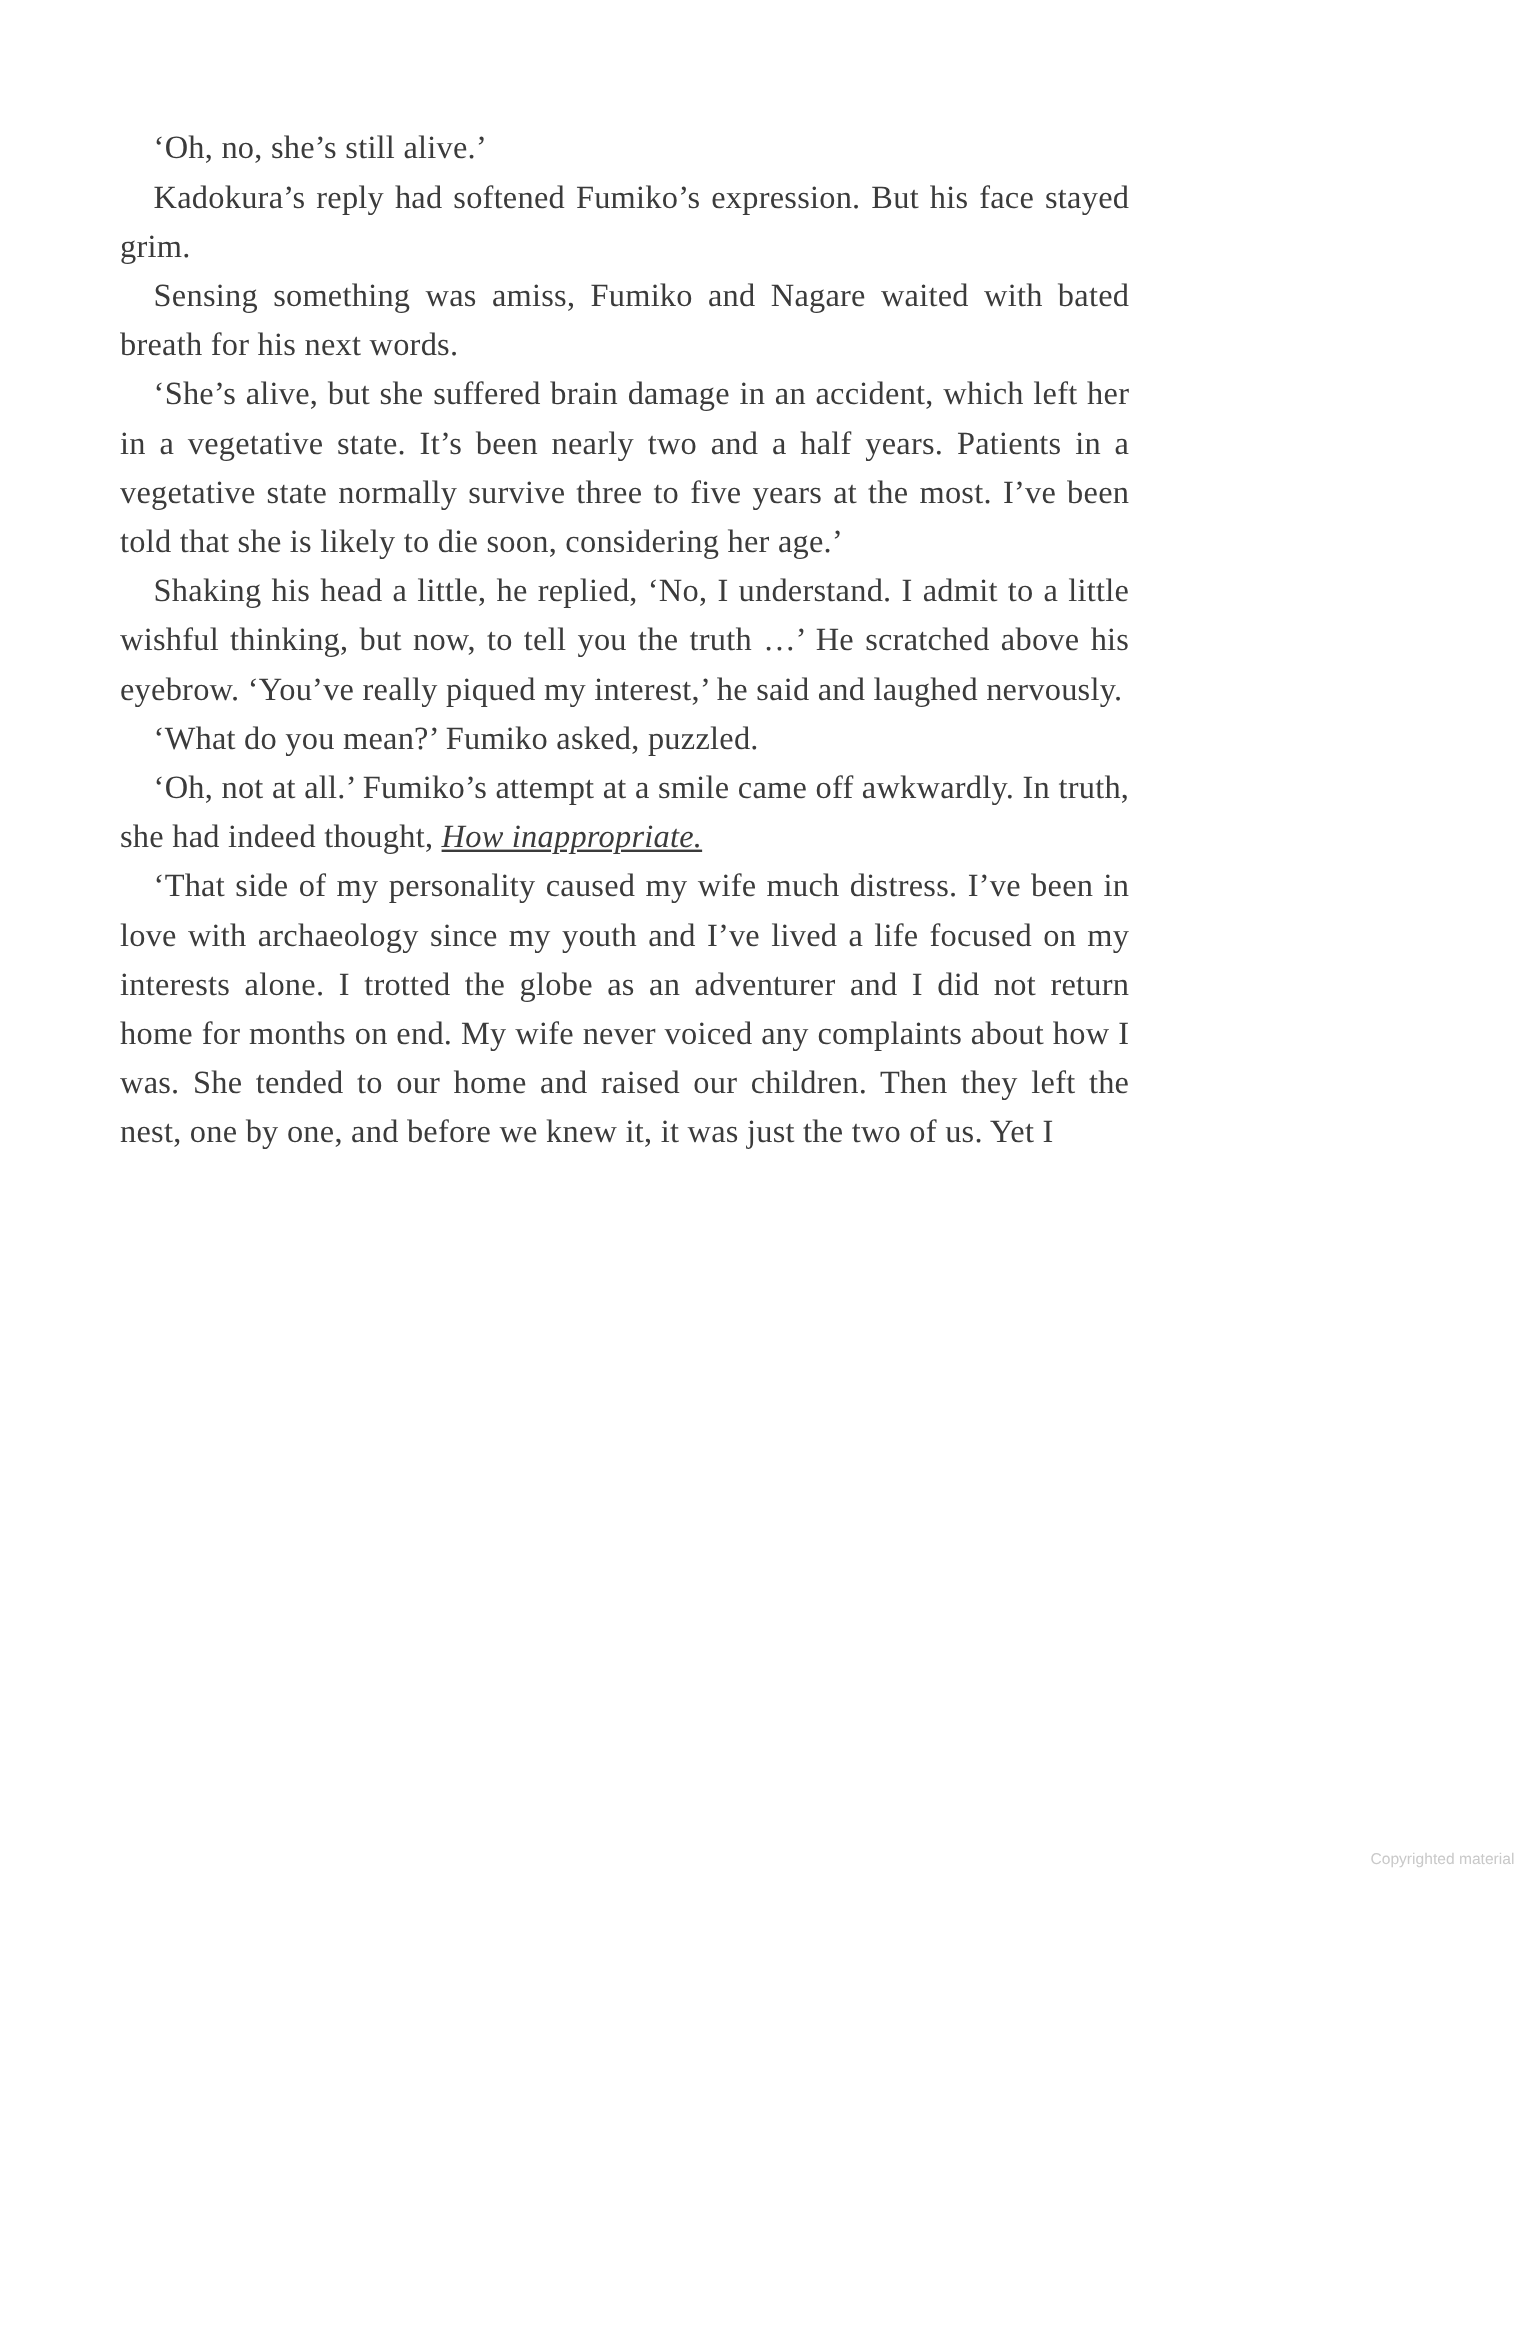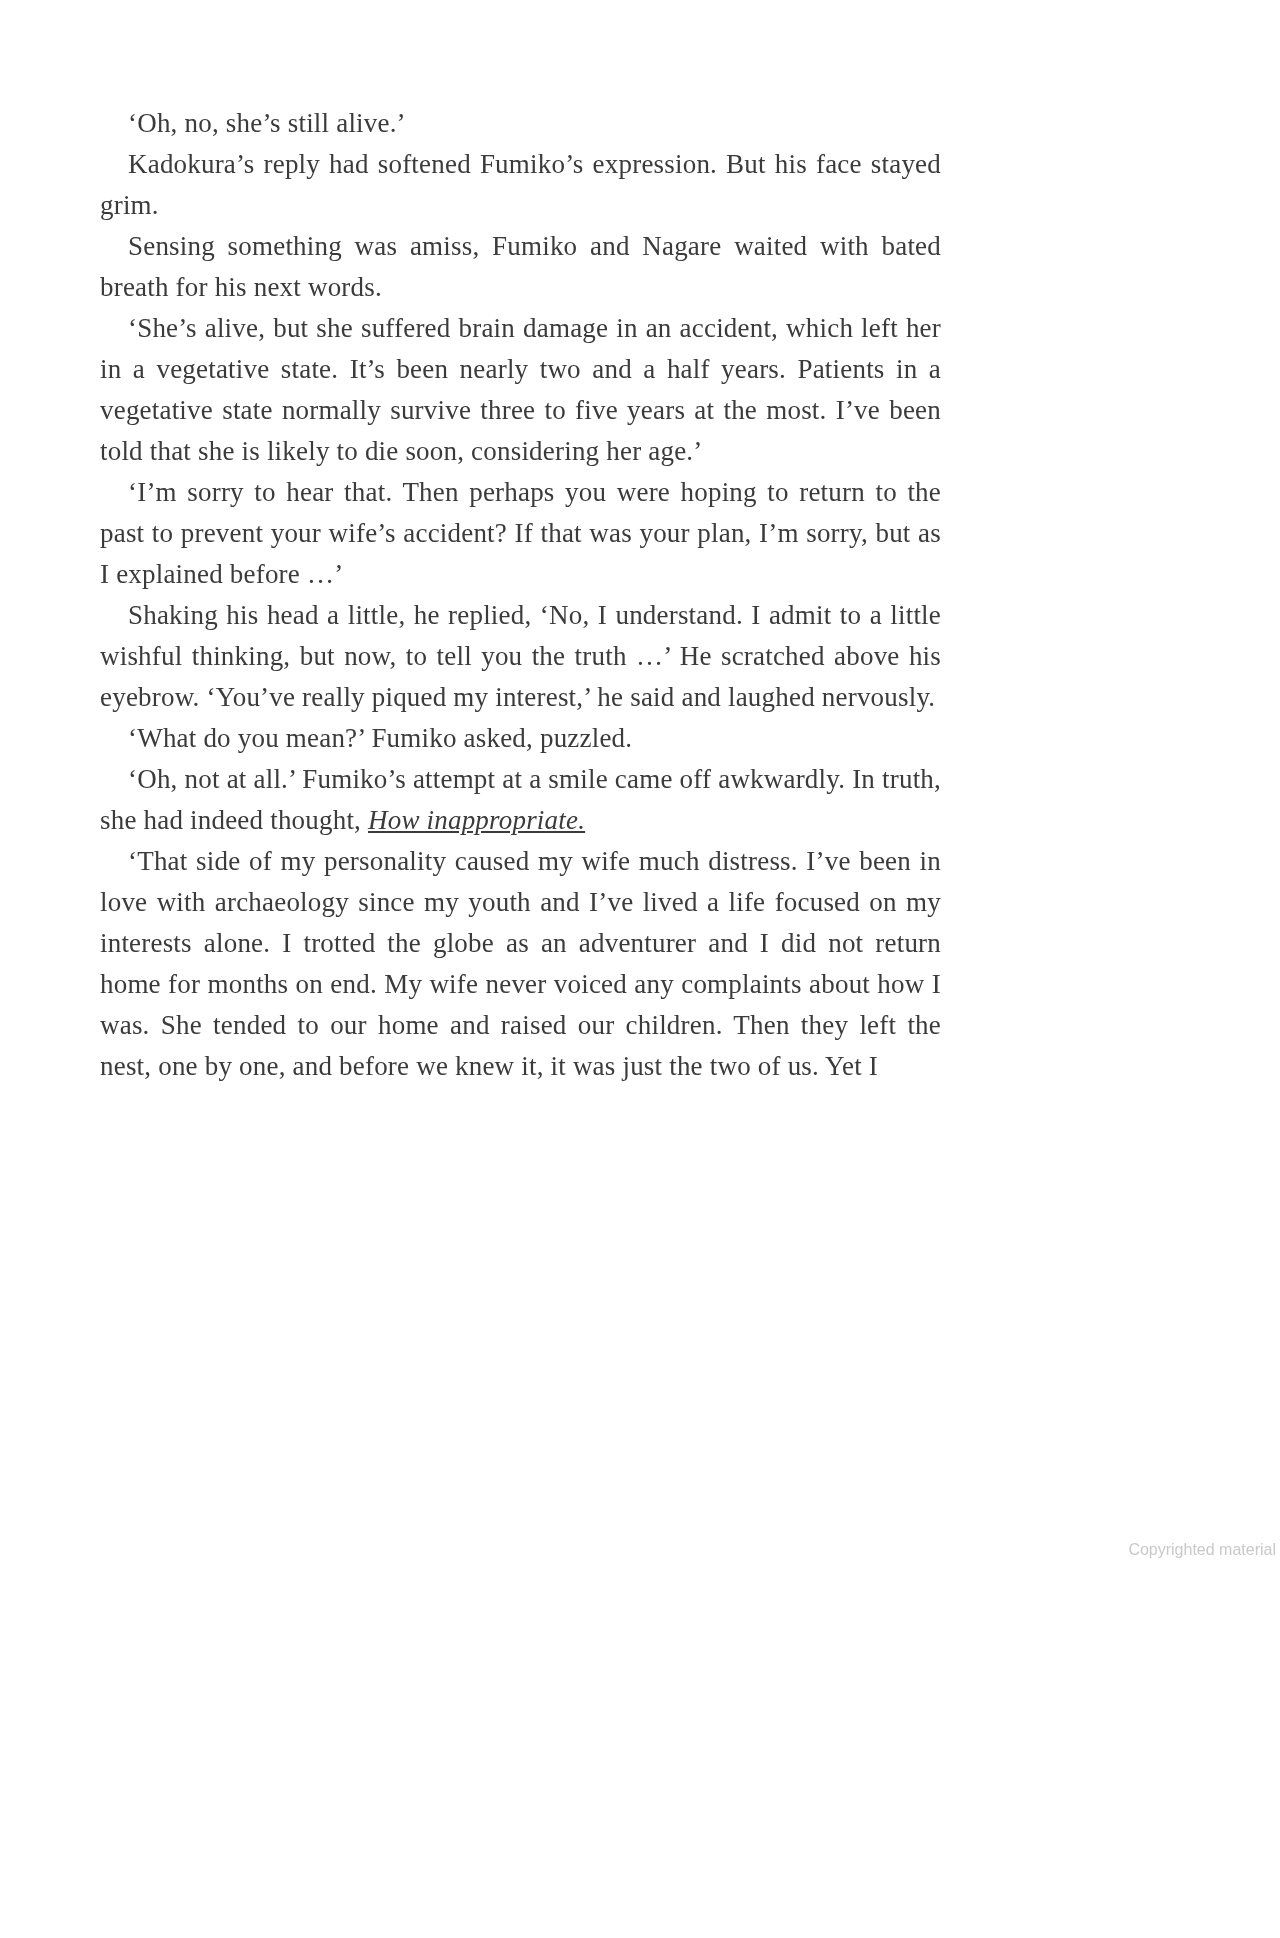--- a/index.html
+++ b/index.html
@@ -31,38 +31,37 @@
     padding: 0;
     text-indent: 28px;
   }
   .text-block em {
     font-style: italic;
     text-decoration: underline;
   }
   .watermark {
     position: absolute;
     top: 1541px;
-    right: 4px;
+    right: 18px;
     font-family: "Liberation Sans", sans-serif;
-    font-size: 16px;
+    font-size: 13px;
     color: #c9c9c9;
     white-space: nowrap;
   }
 </style>
 </head>
 <body>
 
 <div class="page">
 
   <div class="text-block">
     <p>‘Oh, no, she’s still alive.’</p>
     <p>Kadokura’s reply had softened Fumiko’s expression. But his face stayed grim.</p>
     <p>Sensing something was amiss, Fumiko and Nagare waited with bated breath for his next words.</p>
     <p>‘She’s alive, but she suffered brain damage in an accident, which left her in a vegetative state. It’s been nearly two and a half years. Patients in a vegetative state normally survive three to five years at the most. I’ve been told that she is likely to die soon, considering her age.’</p>
-    <p>‘I’m sorry to hear that. Then perhaps you were hoping to return to the past to prevent your wife’s accident? If that was your plan, I’m sorry, but as I explained before …’</p>
     <p>Shaking his head a little, he replied, ‘No, I understand. I admit to a little wishful thinking, but now, to tell you the truth …’ He scratched above his eyebrow. ‘You’ve really piqued my interest,’ he said and laughed nervously.</p>
     <p>‘What do you mean?’ Fumiko asked, puzzled.</p>
     <p>
       <span>‘Oh, not at all.’ Fumiko’s attempt at a smile came off awkwardly. In truth, she had indeed thought, </span><em>How inappropriate.</em>
     </p>
     <p>‘That side of my personality caused my wife much distress. I’ve been in love with archaeology since my youth and I’ve lived a life focused on my interests alone. I trotted the globe as an adventurer and I did not return home for months on end. My wife never voiced any complaints about how I was. She tended to our home and raised our children. Then they left the nest, one by one, and before we knew it, it was just the two of us. Yet I</p>
   </div>
 
   <div class="watermark">Copyrighted material</div>
 

